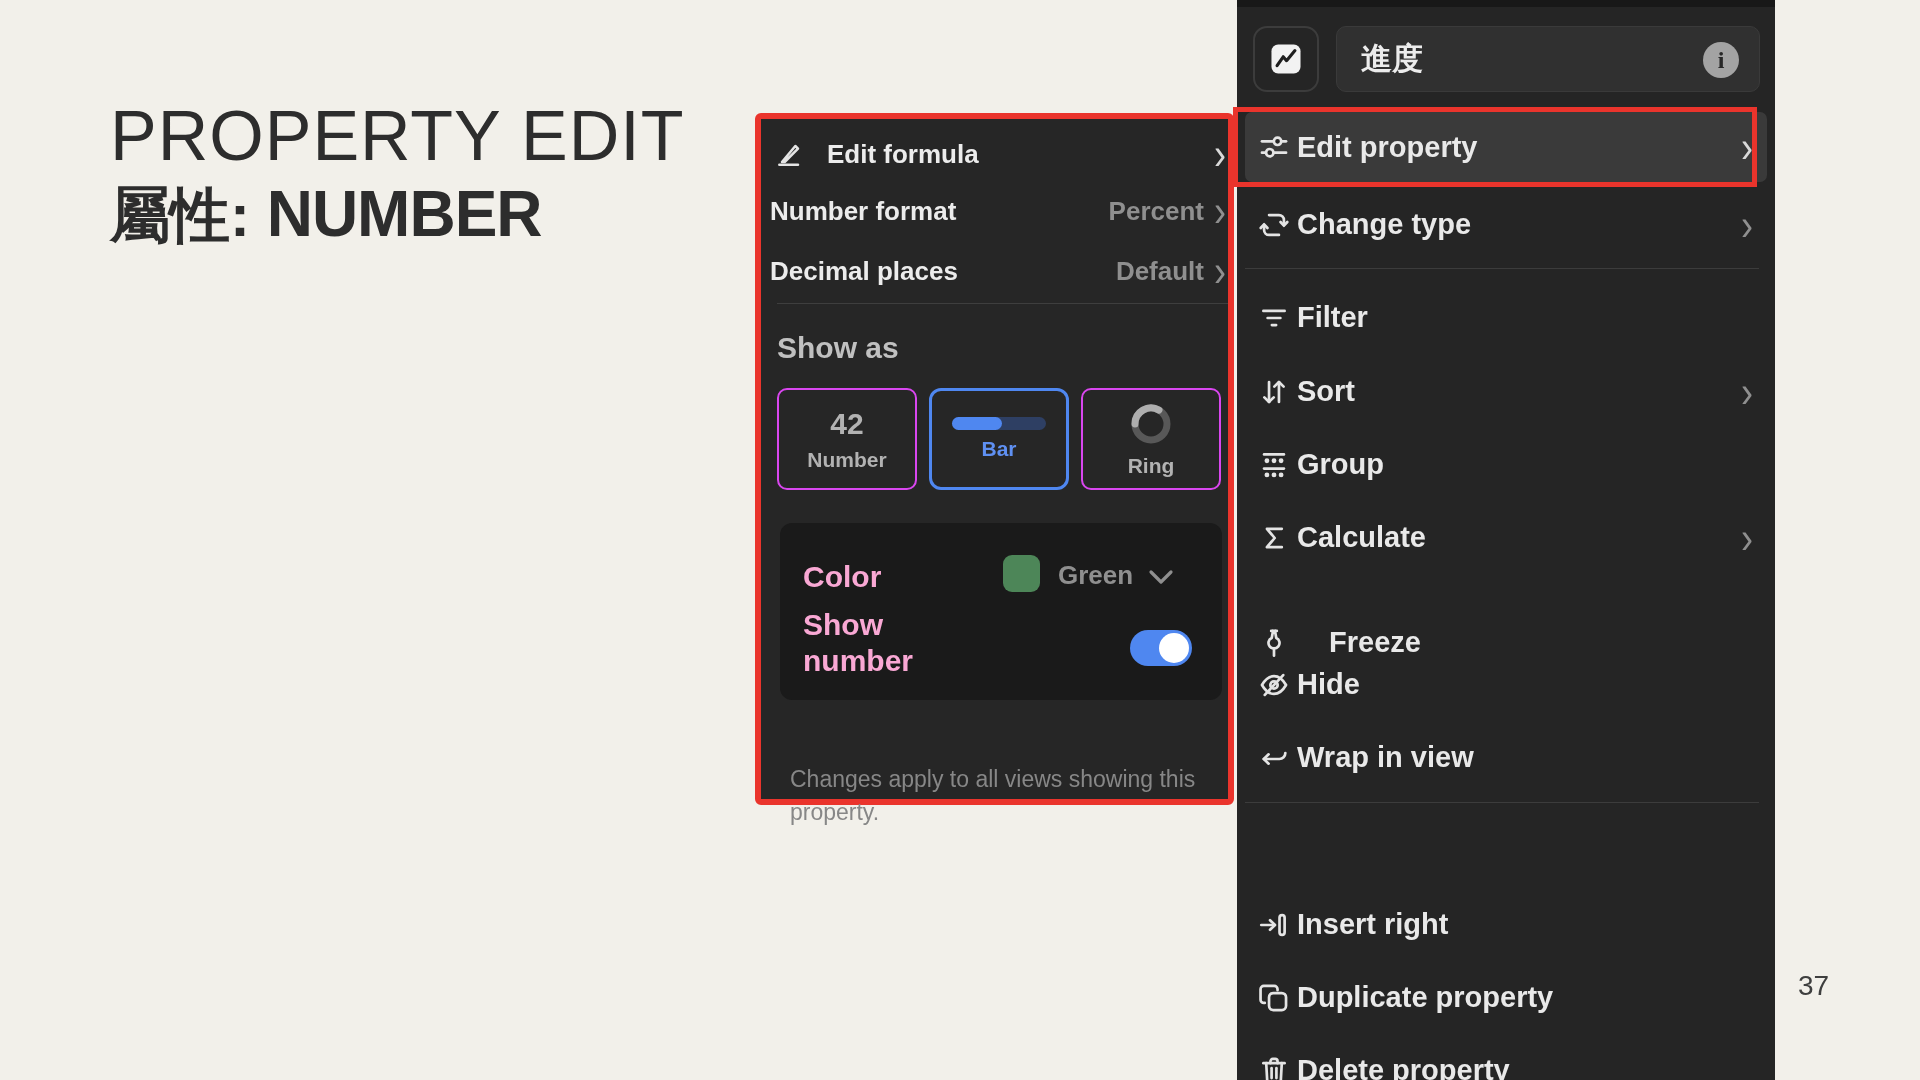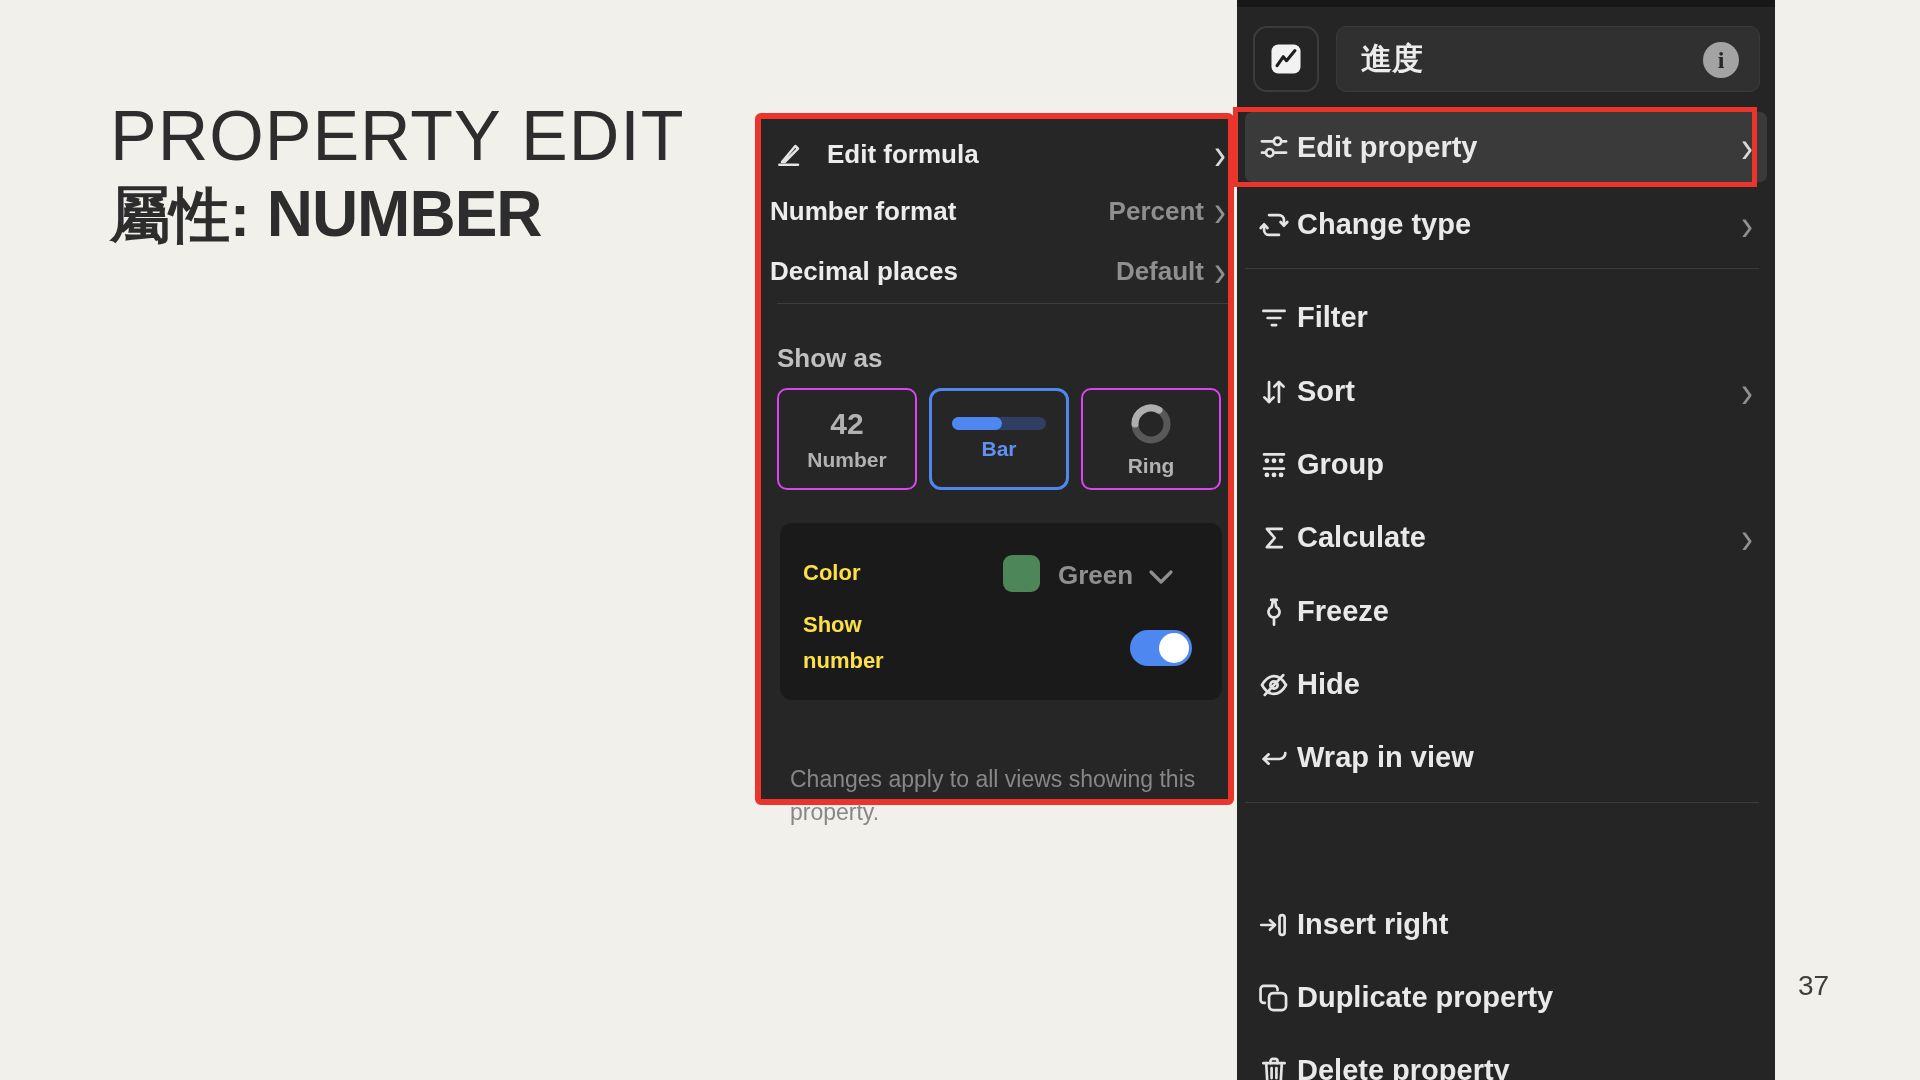--- a/index.html
+++ b/index.html
@@ -21,32 +21,32 @@
               background:#262626;border:6px solid #ea342c;border-radius:6px;}
   .pp-row{position:absolute;left:0;width:100%;height:54px;display:flex;align-items:center;}
   .pp-row .mi{width:32px;height:32px;margin-left:13px;flex:0 0 auto;}
   .pp-label{color:#ececec;font-size:26px;font-weight:bold;margin-left:21px;}
   .pp-label.noicon{margin-left:9px;}
   .pp-right{margin-left:auto;display:flex;align-items:center;margin-right:2px;}
   .pp-value{color:#8f8f8f;font-size:26px;font-weight:bold;margin-right:10px;}
   .chev{color:#8f8f8f;font-size:36px;line-height:1;font-weight:400;transform:scaleY(1.25);}
   .chev.white{color:#d9d9d9;}
   .pp-divider{position:absolute;left:16px;right:0px;top:184px;height:1px;background:#3e3e3e;}
-  .pp-showas{position:absolute;left:16px;top:224px;color:#c0c0c0;font-size:26px;font-weight:bold;}
+  .pp-showas{position:absolute;left:16px;top:212px;color:#c0c0c0;font-size:30px;font-weight:bold;}
   .cards{position:absolute;left:16px;top:269px;display:flex;gap:12px;}
   .card{width:140px;height:102px;border:2px solid #d946ef;border-radius:10px;box-sizing:border-box;
         display:flex;flex-direction:column;align-items:center;justify-content:center;gap:7px;}
   .card .num{color:#b2b2b2;font-size:30px;font-weight:bold;}
   .card .clabel{color:#b2b2b2;font-size:21px;font-weight:bold;}
   .card.selected{border:3px solid #4f87f0;border-radius:12px;}
   .card.selected .clabel{color:#5f90f2;}
   .bar-track{width:94px;height:13px;border-radius:7px;background:#2e3f63;position:relative;}
   .bar-fill{position:absolute;left:0;top:0;width:50px;height:13px;border-radius:7px;background:#4f87f0;}
   .settings{position:absolute;left:19px;top:404px;width:442px;height:177px;background:#1a1a1a;border-radius:12px;}
-  .set-label{position:absolute;color:#fde047;font-size:22px;font-weight:bold;}
+  .set-label{position:absolute;color:#f9a8d4;font-size:30px;font-weight:bold;}
   .swatch{position:absolute;left:223px;top:32px;width:37px;height:37px;border-radius:9px;background:#4d8658;}
   .set-value{position:absolute;left:278px;top:37px;color:#8f8f8f;font-size:26px;font-weight:bold;}
   .chev-down{position:absolute;left:368px;top:46px;}
   .show-number{left:23px;top:84px;width:125px;line-height:36px;}
   .toggle{position:absolute;left:350px;top:107px;width:62px;height:36px;border-radius:18px;background:#4f87f0;}
   .toggle .knob{position:absolute;right:3px;top:3px;width:30px;height:30px;border-radius:50%;background:#ffffff;}
   .pp-footer{position:absolute;left:29px;top:612px;width:408px;color:#878787;font-size:23px;line-height:33px;margin-top:32px;}
 
   
   .ctx-menu{position:absolute;left:1237px;top:0px;width:538px;height:1080px;background:#252525;}
@@ -229,21 +229,21 @@
     </div>
 
     <div class="cm-row" style="top:501px;">
       <svg class="mi stroke" viewBox="0 0 24 24">
         <path d="M17.5 5.5H7l5.5 6.5L7 18.5h10.5"></path>
       </svg>
       <span class="cm-label">Calculate</span>
       <span class="chev">›</span>
     </div>
 
-    <div class="cm-row" style="top:575px;">
+    <div class="cm-row" style="top:606px;gap:32px;">
       <svg class="mi stroke" viewBox="0 0 24 24">
         <path d="M10 3.5h4"></path>
           <path d="M11.3 3.5l-.9 4.9a3.9 3.9 0 1 0 3.2 0l-.9-4.9"></path>
           <path d="M12 16.3V21"></path>
       </svg>
       <span class="cm-label">Freeze</span>
     </div>
 
     <div class="cm-row" style="top:648px;">
       <svg class="mi stroke" viewBox="0 0 24 24">

